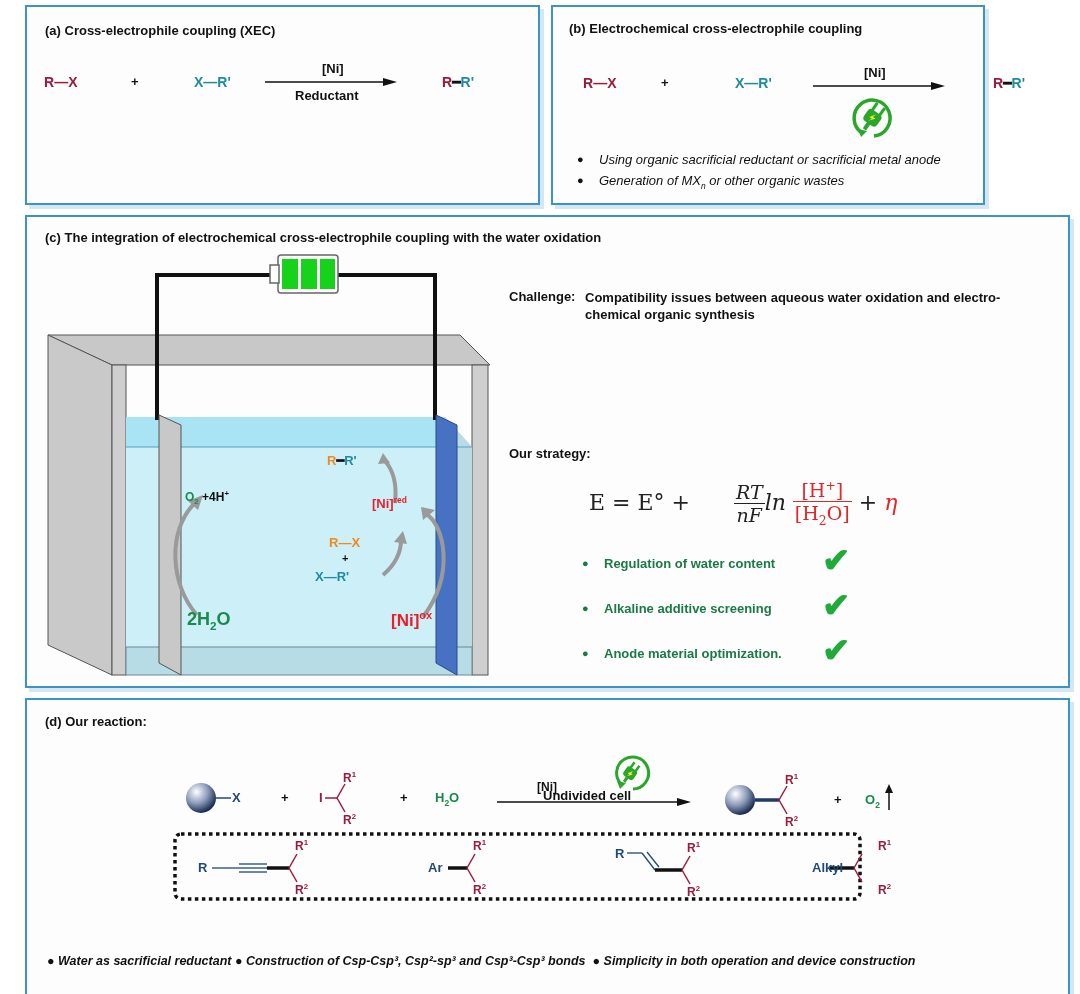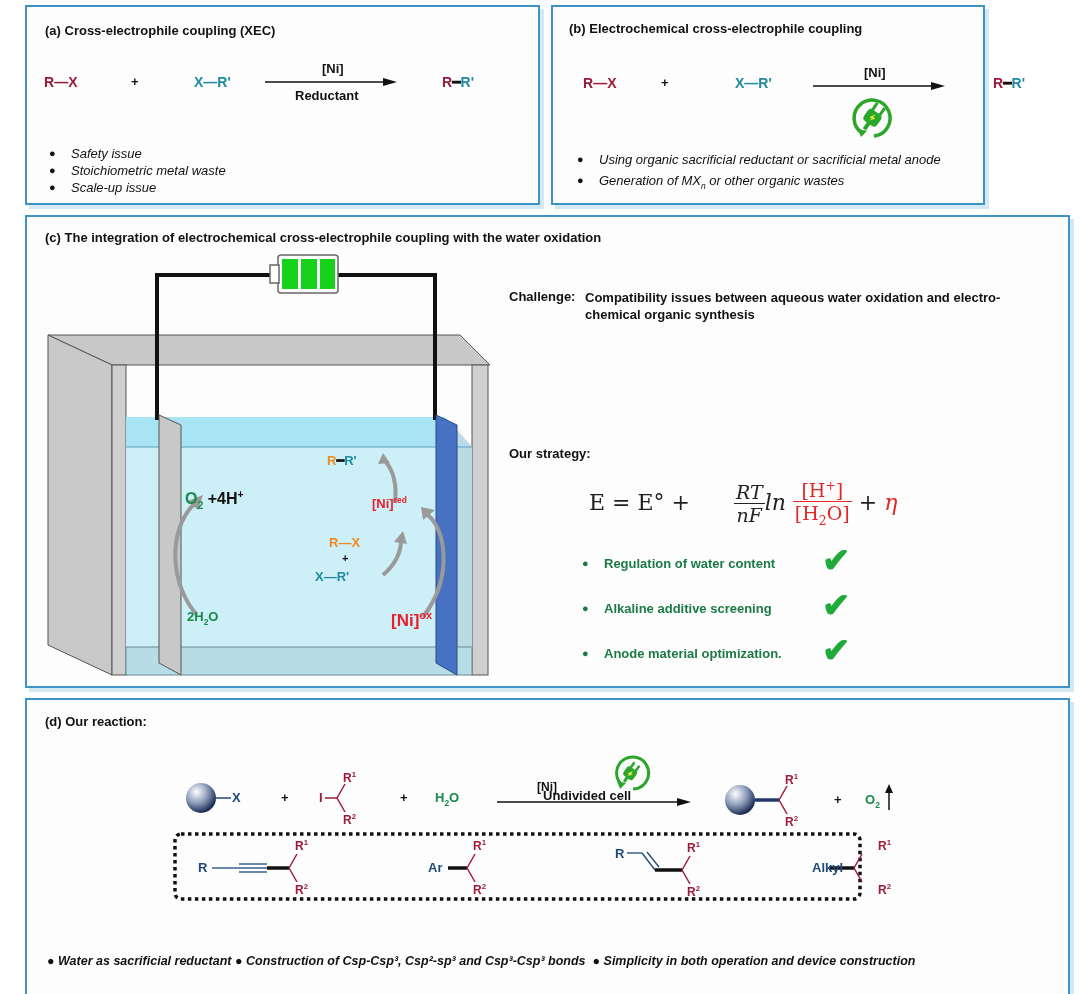--- a/index.html
+++ b/index.html
@@ -40,25 +40,20 @@
   </div>
   <div class="abs b" style="left:295px;top:54px;font-size:13px;">[Ni]</div>
   <svg class="abs" style="left:238px;top:70px;" width="132" height="10">
       <line x1="0" y1="5" x2="122" y2="5" stroke="#111" stroke-width="1.5"></line>
       <polygon points="118,1 132,5 118,9" fill="#111"></polygon>
     </svg>
   <div class="abs b" style="left:268px;top:81px;font-size:13px;">Reductant</div>
   <div class="abs b" style="left:415px;top:67px;font-size:14px;">
     <span class="red">R</span><span>━</span><span class="teal">R'</span>
   </div>
-  <div class="bullet-list it" style="left:22px;top:138px;">
-    <div>Safety issue</div>
-    <div>Stoichiometric metal waste</div>
-    <div>Scale-up issue</div>
-  </div>
 </div>
 
 <div class="panel" style="left:551px;top:5px;width:434px;height:200px;">
   <div class="ptitle" style="left:16px;top:14px;">(b) Electrochemical cross-electrophile coupling</div>
   <div class="abs b" style="left:30px;top:68px;font-size:14px;">
     <span class="red">R</span><span class="red">—</span><span class="red">X</span>
   </div>
   <div class="abs b" style="left:108px;top:68px;font-size:13px;">+</div>
   <div class="abs b" style="left:182px;top:68px;font-size:14px;">
     <span class="teal">X</span><span class="teal">—</span><span class="teal">R'</span>
@@ -121,24 +116,24 @@
     <path d="M152,370 C125,340 122,285 150,258" fill="none" stroke="#9a9a9a" stroke-width="4"></path>
     <polygon points="143,256 158,250 153,265" fill="#9a9a9a"></polygon>
     <path d="M378,372 C410,330 400,280 380,268" fill="none" stroke="#9a9a9a" stroke-width="4"></path>
     <polygon points="376,262 390,265 378,275" fill="#9a9a9a"></polygon>
     <path d="M338,330 C352,318 356,305 356,295" fill="none" stroke="#9a9a9a" stroke-width="4"></path>
     <polygon points="349,297 358,286 362,299" fill="#9a9a9a"></polygon>
     <path d="M350,258 C352,240 348,225 340,216" fill="none" stroke="#9a9a9a" stroke-width="4"></path>
     <polygon points="333,219 338,208 345,218" fill="#9a9a9a"></polygon>
   </svg>
 
-  <div class="abs b green" style="left:158px;top:272px;font-size:16px;">
+  <div class="abs b green" style="left:158px;top:272px;font-size:12px;">
     <span>O</span><sub>2</sub><span style="color:#111"> +4H</span><sup style="color:#111">+</sup>
   </div>
-  <div class="abs b green" style="left:160px;top:392px;font-size:13px;">
+  <div class="abs b green" style="left:160px;top:392px;font-size:18px;">
     <span>2H</span><sub>2</sub><span>O</span>
   </div>
   <div class="abs b" style="left:300px;top:236px;font-size:13px;">
     <span class="orange">R</span><span>━</span><span class="teal">R'</span>
   </div>
   <div class="abs b bright" style="left:345px;top:278px;font-size:13px;">
     <span>[Ni]</span><sup>red</sup>
   </div>
   <div class="abs b orange" style="left:302px;top:318px;font-size:13px;">
     <span>R</span><span>—</span><span>X</span>

